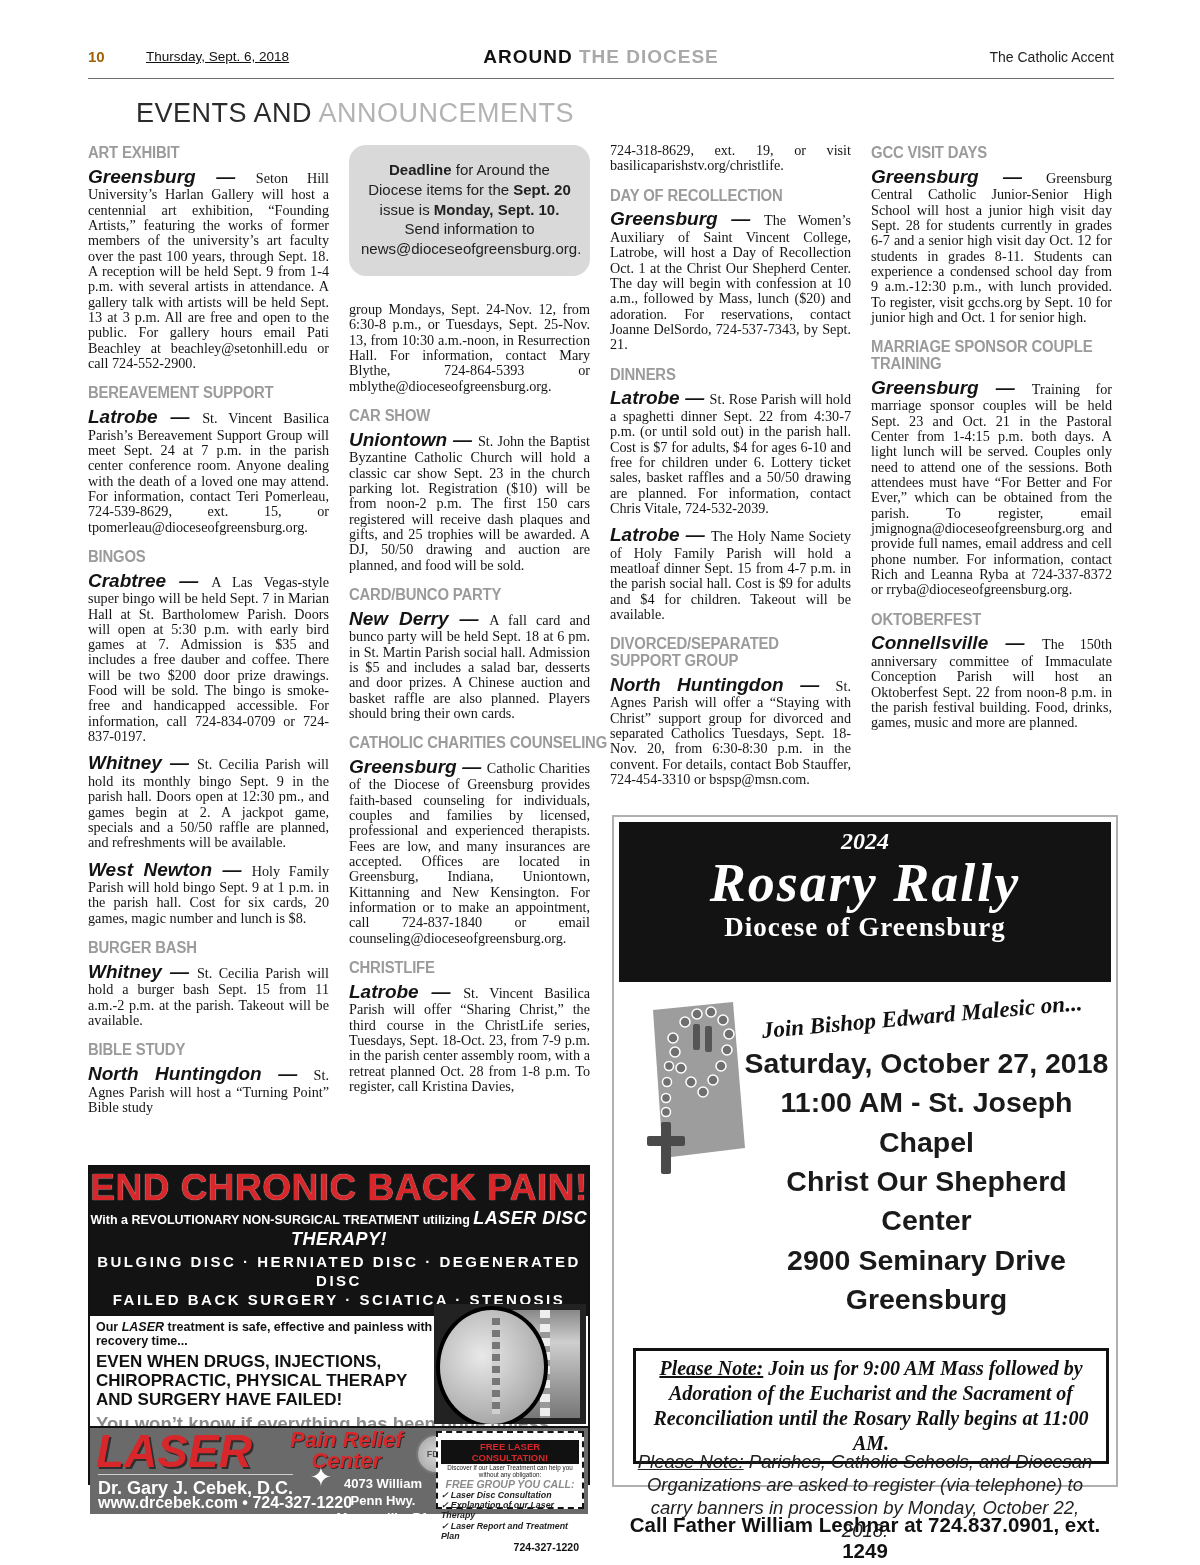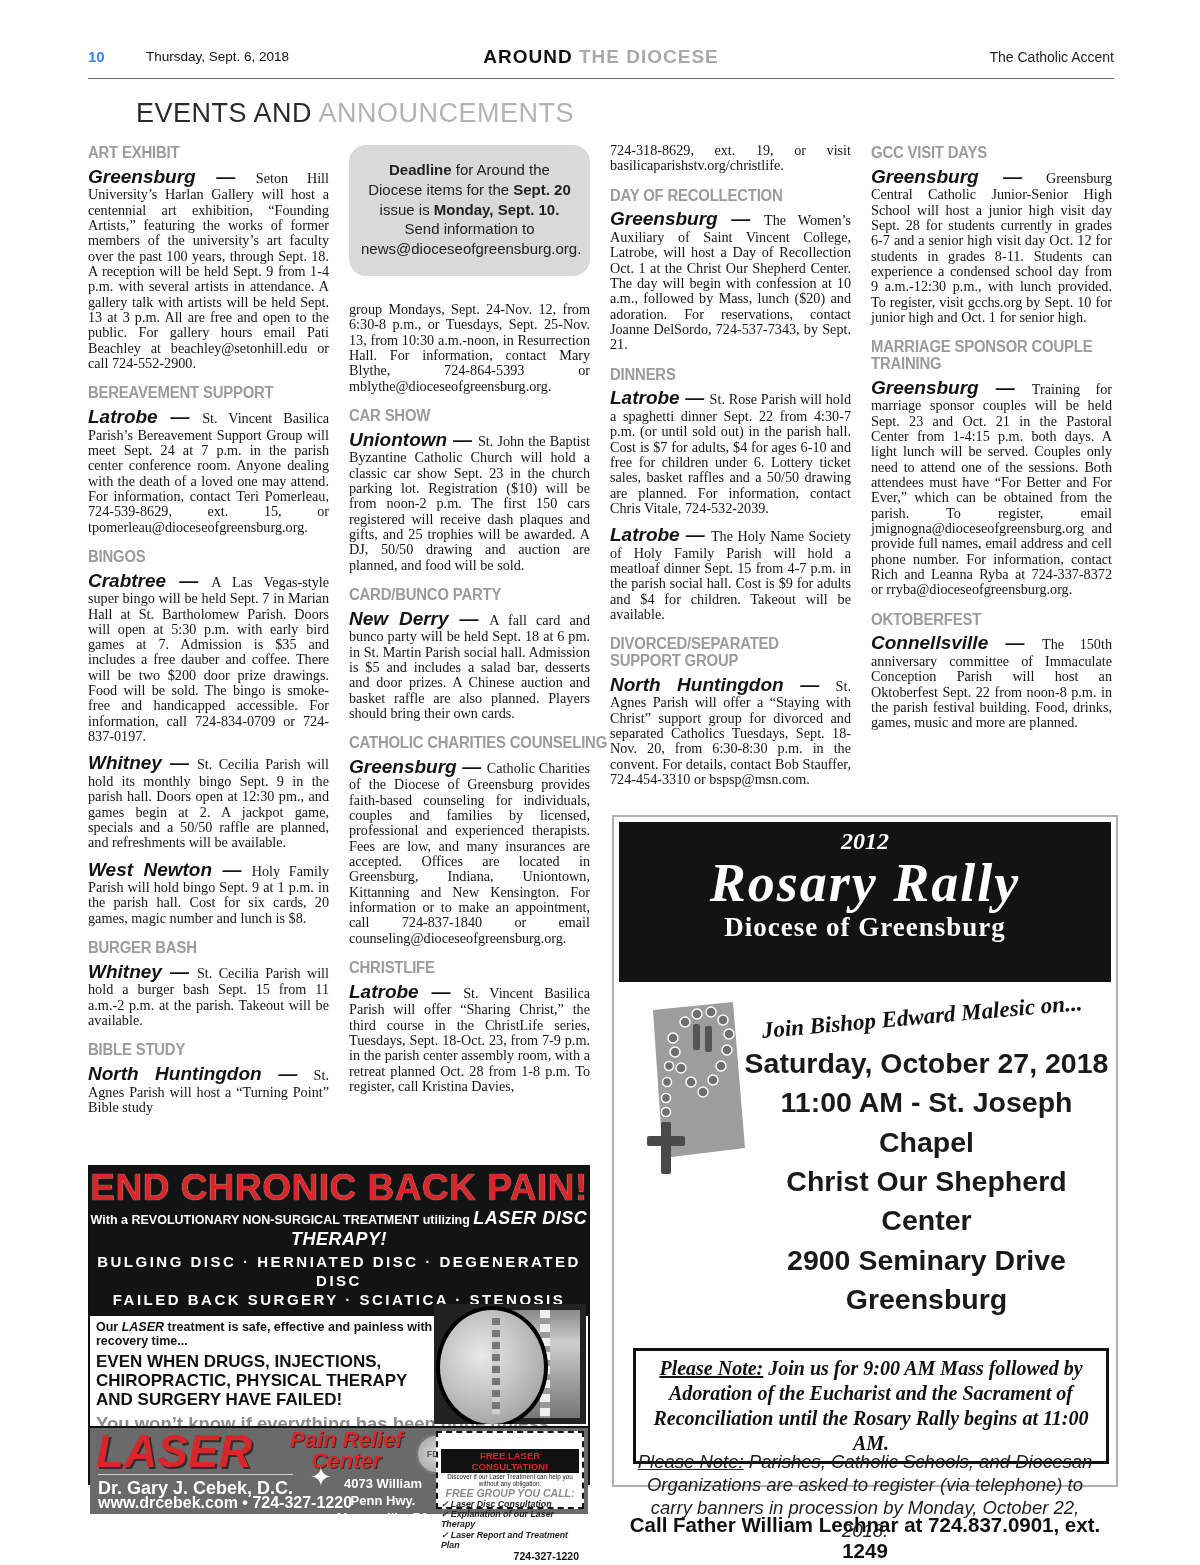--- a/index.html
+++ b/index.html
@@ -1,21 +1,21 @@
 <!DOCTYPE html>
 <html><head>
 <meta charset="utf-8">
 <style>
   html,body{margin:0;padding:0;background:#e8e8e8;}
   #page{position:relative;width:1200px;height:1565px;background:#ffffff;margin:0 auto;overflow:hidden;
         font-family:"Liberation Serif",serif;color:#111;}
   
   #hdr{position:absolute;left:88px;top:46px;width:1026px;height:32px;border-bottom:1px solid #6d6d6d;}
-  #hdr .pgnum{position:absolute;left:0;top:2px;font:bold 15px "Liberation Sans",sans-serif;color:#3b82f6;}
-  #hdr .date{position:absolute;left:58px;top:3px;font:13.5px "Liberation Sans",sans-serif;color:#111;}
+  #hdr .pgnum{position:absolute;left:0;top:2px;font:bold 15px "Liberation Sans",sans-serif;color:#a16207;}
+  #hdr .date{position:absolute;left:58px;top:3px;font:13.5px "Liberation Sans",sans-serif;color:#111;text-decoration:underline;}
   #hdr .mast{position:absolute;left:0;right:0;top:0;text-align:center;font:bold 19px "Liberation Sans",sans-serif;letter-spacing:1px;}
   #hdr .mast .mb{color:#121212;} #hdr .mast .mg{color:#a9a9a9;}
   #hdr .pub{position:absolute;right:0;top:3px;font:14px "Liberation Sans",sans-serif;color:#222;}
   
   #ptitle{position:absolute;left:88px;top:98px;font:27px "Liberation Sans",sans-serif;letter-spacing:.5px;}
   #ptitle .tb{color:#2a2a2a;margin-left:48px;} #ptitle .tg{color:#b3b3b3;}
   
   #cols{position:absolute;left:88px;top:143px;width:1026px;display:flex;gap:20px;}
   .col{width:241px;}
   .sec{font:bold 16px "Liberation Sans",sans-serif;color:#9b9b9b;margin:14px 0 5px;line-height:1.05;white-space:nowrap;}
@@ -56,21 +56,21 @@
         text-shadow:2px 2px 0 #2e2e2e;}
   #laser .brandsub{position:absolute;left:200px;top:2px;color:#d8272a;font-weight:bold;font-style:italic;font-size:22px;line-height:.95;text-align:center;
         text-shadow:1px 1px 0 #2e2e2e;}
   #laser .star{position:absolute;left:220px;top:34px;color:#fff;font-size:26px;}
   #laser .doc{position:absolute;left:8px;top:46px;color:#fff;font-weight:bold;font-size:18px;border-top:1px solid #cfcfcf;padding-top:3px;}
   #laser .web{position:absolute;left:8px;top:66px;color:#fff;font-weight:bold;font-size:16px;}
   #laser .addr{position:absolute;left:238px;top:48px;color:#fff;font-weight:bold;font-size:13px;line-height:1.3;text-align:center;width:110px;}
   #laser .seal{position:absolute;left:326px;top:6px;width:36px;height:36px;border-radius:50%;
         background:radial-gradient(circle,#d9d9d9,#9f9f9f);border:2px solid #777;color:#555;
         font:bold 9px "Liberation Sans",sans-serif;display:flex;align-items:center;justify-content:center;}
-  #laser .coupon{position:absolute;right:4px;top:3px;width:148px;height:78px;background:#fff;border:2px dashed #111;padding:16px 3px;box-sizing:border-box;}
+  #laser .coupon{position:absolute;right:4px;top:3px;width:148px;height:78px;background:#fff;border:2px dashed #111;padding:7px 3px;box-sizing:border-box;}
   #laser .ctitle{background:#111;color:#d8272a;font-weight:bold;font-size:9.5px;text-align:center;padding:1px 0;}
   #laser .csub{font-size:6.3px;color:#222;text-align:center;}
   #laser .cfree{color:#8b8b8b;font-weight:bold;font-style:italic;font-size:10.5px;text-align:center;}
   #laser .citem{font-weight:bold;font-style:italic;font-size:8.8px;color:#222;line-height:1.15;}
   #laser .cphone{font-weight:bold;font-size:10.5px;text-align:right;color:#111;}
   
   #rosary{position:absolute;left:612px;top:815px;width:506px;height:672px;z-index:2;border:2px solid #b0b0b0;
           background:#fff;box-sizing:border-box;padding:5px;font-family:"Liberation Sans",sans-serif;}
   #rosary .rhead{background:#131313;color:#fff;text-align:center;height:160px;}
   #rosary .ryear{font:bold italic 24px "Liberation Serif",serif;padding-top:6px;}
@@ -196,21 +196,21 @@
             <div class="citem">✓ Explanation of our Laser Therapy</div>
             <div class="citem">✓ Laser Report and Treatment Plan</div>
           </div>
         <div class="cphone">724-327-1220</div>
       </div>
     </div>
   </div>
 
   <div id="rosary">
     <div class="rhead">
-      <div class="ryear">2012</div>
+      <div class="ryear">2024</div>
       <div class="rtitle">Rosary Rally</div>
       <div class="rsub">Diocese of Greensburg</div>
     </div>
     <div class="rbody">
       <div class="rosimg">
         <svg width="128" height="190" viewBox="0 0 128 190">
           <polygon points="20,10 100,2 112,148 30,158" fill="#9d9d9d"></polygon>
           <g fill="#6f6f6f" stroke="#fff" stroke-width="1.5">
             <circle cx="52" cy="22" r="5"></circle>
               <circle cx="64" cy="14" r="5"></circle>

